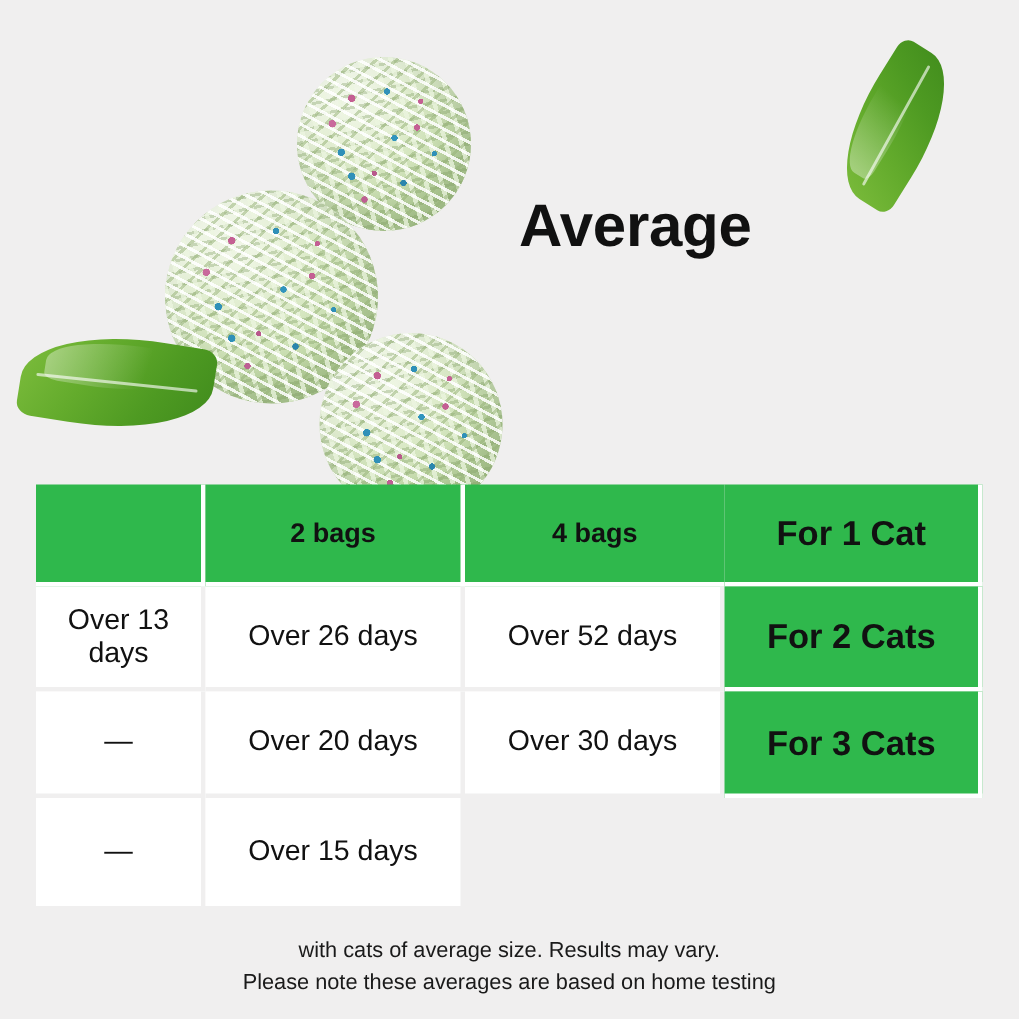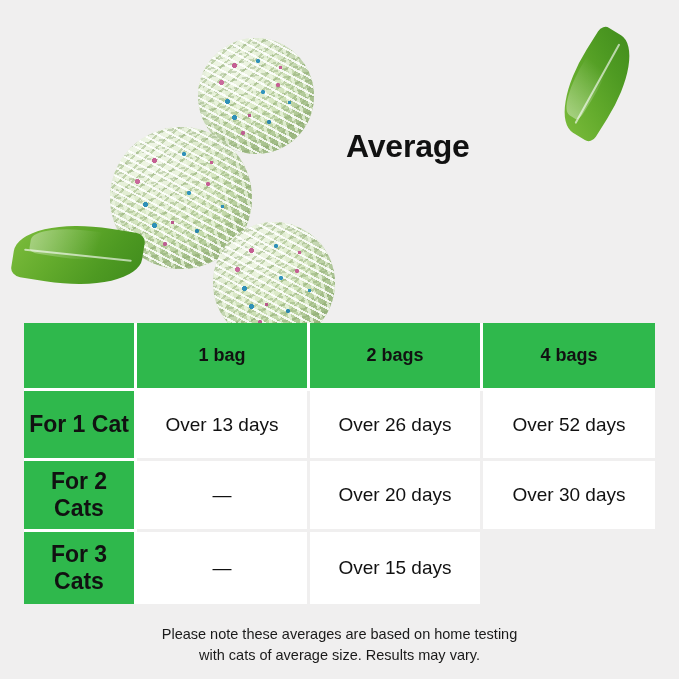--- a/index.html
+++ b/index.html
@@ -117,21 +117,21 @@
     width: 108px; height: 54px;
     transform: rotate(-58deg);
   }
 
   
   .title {
     position: absolute;
     left: 346px;
     top: 128px;
     width: 300px;
-    font-size: 32px;
+    font-size: 40px;
     font-weight: bold;
     line-height: 1.17;
     color: #111111;
     letter-spacing: -0.2px;
   }
   .title .line { display: block; white-space: nowrap; }
 
   
   .table {
     position: absolute;
@@ -212,38 +212,37 @@
     </div>
   </div>
 
   <div class="title">
     <span class="line">Average</span>
   </div>
 
   <div class="table">
 
     <div class="cell green"></div>
-    <div class="cell green hdr">1 bag</div>
     <div class="cell green hdr">2 bags</div>
     <div class="cell green hdr last-col">4 bags</div>
 
     <div class="cell green rowlabel">For 1 Cat</div>
     <div class="cell">Over 13 days</div>
     <div class="cell">Over 26 days</div>
     <div class="cell">Over 52 days</div>
 
     <div class="cell green rowlabel">For 2 Cats</div>
     <div class="cell dash">—</div>
     <div class="cell">Over 20 days</div>
     <div class="cell">Over 30 days</div>
 
     <div class="cell green rowlabel">For 3 Cats</div>
     <div class="cell dash">—</div>
     <div class="cell">Over 15 days</div>
 
   </div>
 
   <div class="footnote">
+    <span class="fline">with cats of average size. Results may vary.</span>
     <span class="fline">Please note these averages are based on home testing</span>
-    <span class="fline">with cats of average size. Results may vary.</span>
   </div>
 
 </div>
 
 </body></html>

